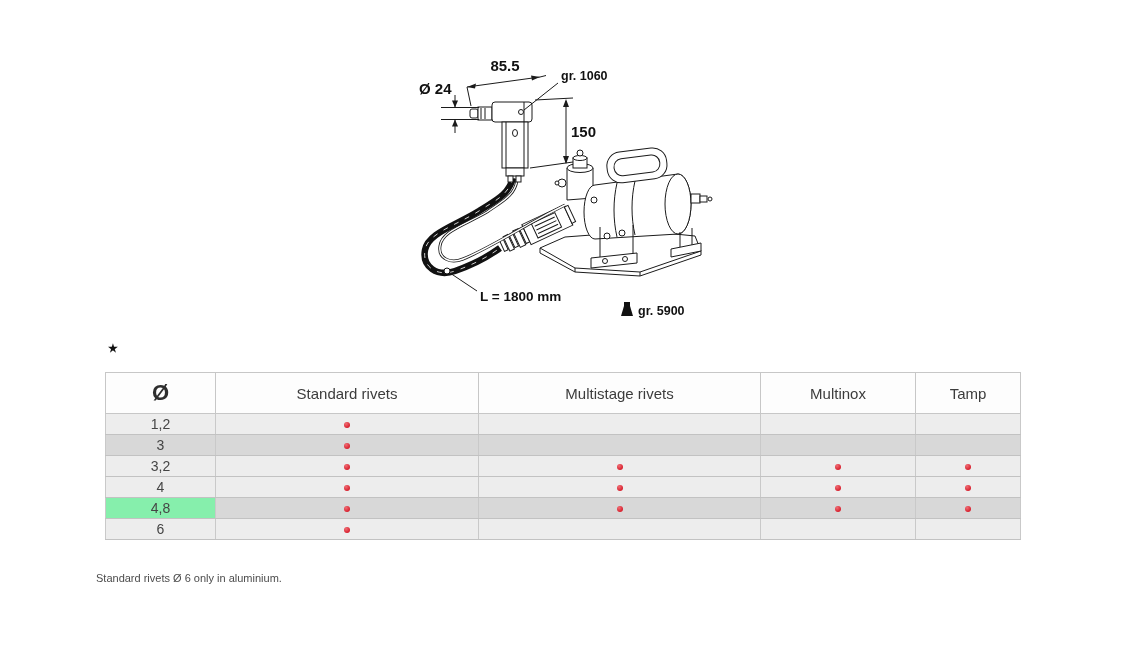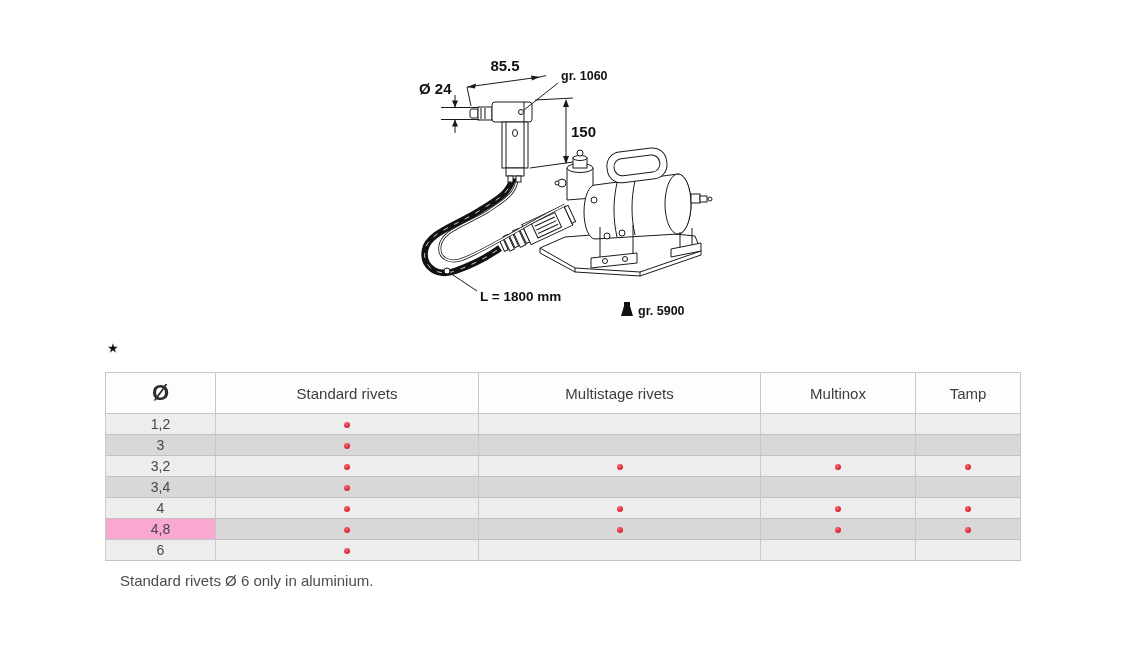--- a/index.html
+++ b/index.html
@@ -40,22 +40,22 @@
     border-top:1px solid #c2c2c2; border-bottom:1px solid #c2c2c2;
     padding:0; line-height:20px;
   }
   .dot {
     display:inline-block; width:6px; height:6px; border-radius:50%;
     vertical-align:middle;
   }
 
   
   .footnote {
-    position:absolute; left:120px; top:572px;
-    font-size:15px; color:#4c4c4c;
+    position:absolute; left:96px; top:572px;
+    font-size:11px; color:#4c4c4c;
   }
 </style>
 </head>
 <body>
 
 <div class="page">
 
   <svg class="drawing" width="330" height="290" viewBox="0 0 330 290">
 
     <g>
@@ -207,35 +207,28 @@
           <td style="background: rgb(216, 216, 216);"></td>
         </tr>
         <tr>
           <td style="background: rgb(237, 237, 237); margin-top: 35px;">3,2</td>
           <td style="background: rgb(237, 237, 237);"><span class="dot" style="background: radial-gradient(circle at 35% 30%, rgb(240, 109, 116), rgb(216, 33, 47) 70%);"></span></td>
           <td style="background: rgb(237, 237, 237);"><span class="dot" style="background: radial-gradient(circle at 35% 30%, rgb(240, 109, 116), rgb(216, 33, 47) 70%);"></span></td>
           <td style="background: rgb(237, 237, 237);"><span class="dot" style="background: radial-gradient(circle at 35% 30%, rgb(240, 109, 116), rgb(216, 33, 47) 70%);"></span></td>
           <td style="background: rgb(237, 237, 237);"><span class="dot" style="background: radial-gradient(circle at 35% 30%, rgb(240, 109, 116), rgb(216, 33, 47) 70%);"></span></td>
         </tr>
         <tr>
-          <td style="background: rgb(216, 216, 216);">3,4</td>
-          <td style="background: rgb(216, 216, 216);"><span class="dot" style="background: radial-gradient(circle at 35% 30%, rgb(240, 109, 116), rgb(216, 33, 47) 70%);"></span></td>
-          <td style="background: rgb(216, 216, 216);"></td>
-          <td style="background: rgb(216, 216, 216);"></td>
-          <td style="background: rgb(216, 216, 216);"></td>
-        </tr>
-        <tr>
           <td style="background: rgb(237, 237, 237);">4</td>
           <td style="background: rgb(237, 237, 237);"><span class="dot" style="background: radial-gradient(circle at 35% 30%, rgb(240, 109, 116), rgb(216, 33, 47) 70%);"></span></td>
           <td style="background: rgb(237, 237, 237);"><span class="dot" style="background: radial-gradient(circle at 35% 30%, rgb(240, 109, 116), rgb(216, 33, 47) 70%);"></span></td>
           <td style="background: rgb(237, 237, 237);"><span class="dot" style="background: radial-gradient(circle at 35% 30%, rgb(240, 109, 116), rgb(216, 33, 47) 70%);"></span></td>
           <td style="background: rgb(237, 237, 237);"><span class="dot" style="background: radial-gradient(circle at 35% 30%, rgb(240, 109, 116), rgb(216, 33, 47) 70%);"></span></td>
         </tr>
         <tr>
-          <td style="background: #f9a8d4;">4,8</td>
+          <td style="background: #86efac;">4,8</td>
           <td style="background: rgb(216, 216, 216);"><span class="dot" style="background: radial-gradient(circle at 35% 30%, rgb(240, 109, 116), rgb(216, 33, 47) 70%);"></span></td>
           <td style="background: rgb(216, 216, 216);"><span class="dot" style="background: radial-gradient(circle at 35% 30%, rgb(240, 109, 116), rgb(216, 33, 47) 70%);"></span></td>
           <td style="background: rgb(216, 216, 216);"><span class="dot" style="background: radial-gradient(circle at 35% 30%, rgb(240, 109, 116), rgb(216, 33, 47) 70%);"></span></td>
           <td style="background: rgb(216, 216, 216);"><span class="dot" style="background: radial-gradient(circle at 35% 30%, rgb(240, 109, 116), rgb(216, 33, 47) 70%);"></span></td>
         </tr>
         <tr>
           <td style="background: rgb(237, 237, 237);">6</td>
           <td style="background: rgb(237, 237, 237);"><span class="dot" style="background: radial-gradient(circle at 35% 30%, rgb(240, 109, 116), rgb(216, 33, 47) 70%);"></span></td>
           <td style="background: rgb(237, 237, 237);"></td>
           <td style="background: rgb(237, 237, 237);"></td>

